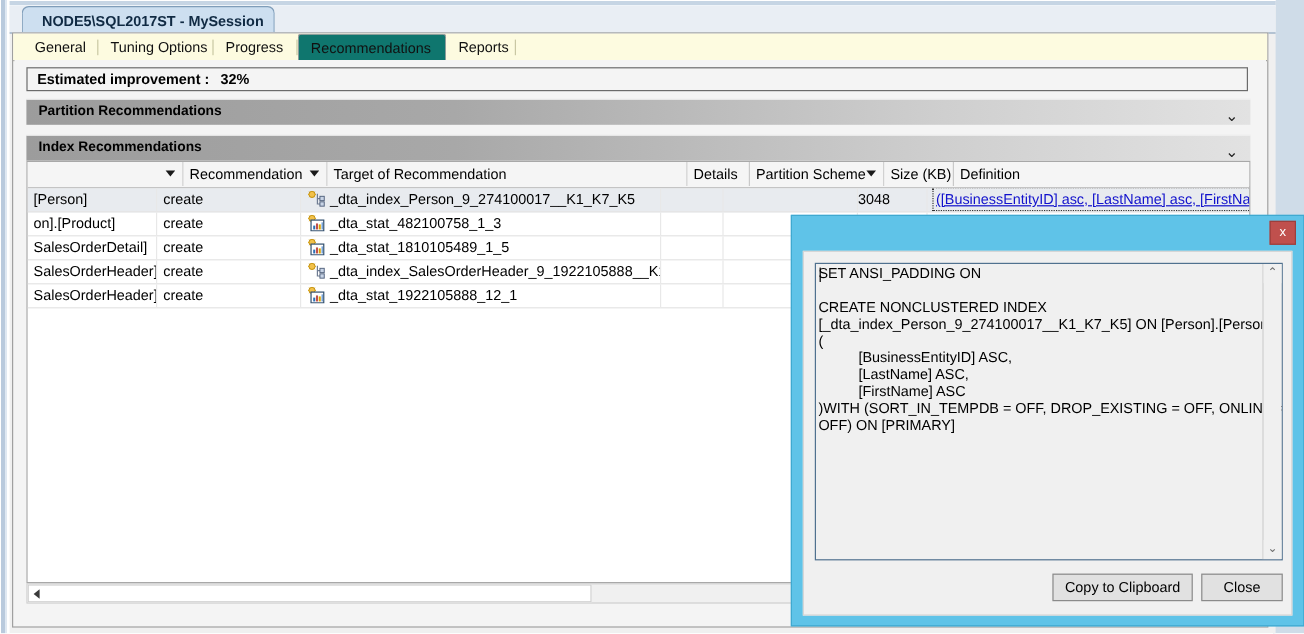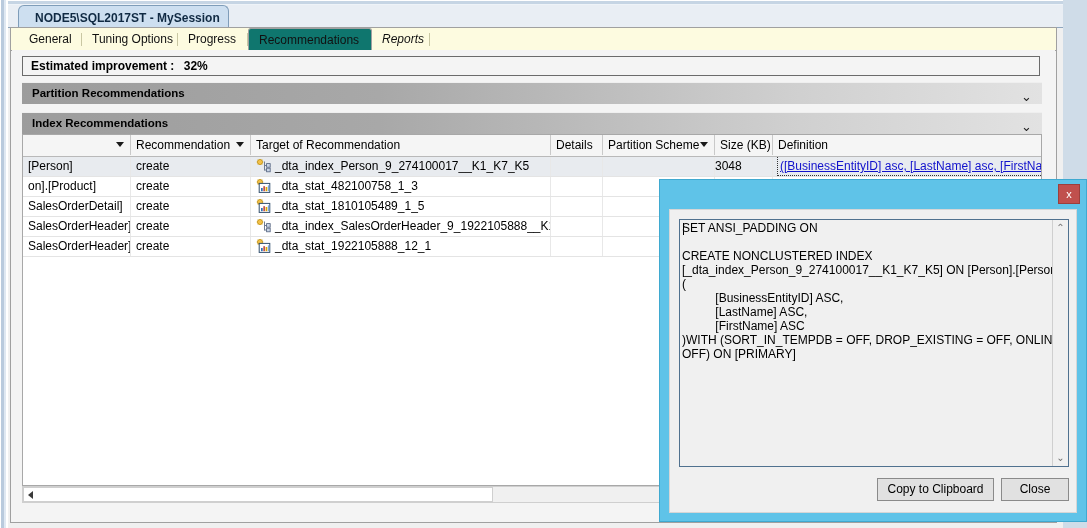--- a/index.html
+++ b/index.html
@@ -102,21 +102,21 @@
     background:#fff;border:1px solid #a8a8a8;box-sizing:border-box;overflow:hidden;
   }
   .grid-head{
     position:relative;height:21px;background:#f5f5f5;
     border-bottom:1px solid #b9b9b9;
   }
   .hcell{
     position:absolute;top:0;height:20px;line-height:20px;
     border-right:1px solid #c9c9c9;box-sizing:border-box;
     font-size:12px;padding-left:5px;color:#000;background:#f5f5f5;
-    white-space:nowrap;overflow:hidden;
+    white-space:nowrap;overflow:hidden;margin-left:22px;
   }
   .hcell .fil{
     position:absolute;right:6px;top:7px;width:0;height:0;
     border-left:4px solid transparent;border-right:4px solid transparent;border-top:5px solid #1a1a1a;
   }
   .row{
     position:relative;height:19px;border-bottom:1px solid #e4e4e4;
   }
   .row.sel{background:#e8ebef;}
   .cell{
@@ -241,21 +241,21 @@
     <div class="doctab-strip">
       <div class="doctab">NODE5\SQL2017ST - MySession</div>
     </div>
 
     <div class="tabarea">
       <div class="tabstrip" id="tabstrip">
           <div class="tab" style="left: 8px; width: 63px;"><span>General</span><span class="sep"></span></div>
           <div class="tab" style="left: 71px; width: 96px;"><span>Tuning Options</span><span class="sep"></span></div>
           <div class="tab" style="left: 167px; width: 70px;"><span>Progress</span><span class="sep"></span></div>
           <div class="tab active" style="left: 237px; width: 124px;"><span>Recommendations</span></div>
-          <div class="tab" style="left: 361px; width: 58px; font-style: italic;"><span>Reports</span><span class="sep"></span></div>
+          <div class="tab" style="left: 361px; width: 58px;"><span>Reports</span><span class="sep"></span></div>
         </div>
 
       <div class="page">
 
         <div class="est-box">
           <span>Estimated improvement :</span>
           <span style="padding-left:6px">32%</span>
         </div>
 
         <div class="group-bar" id="partition-bar">

